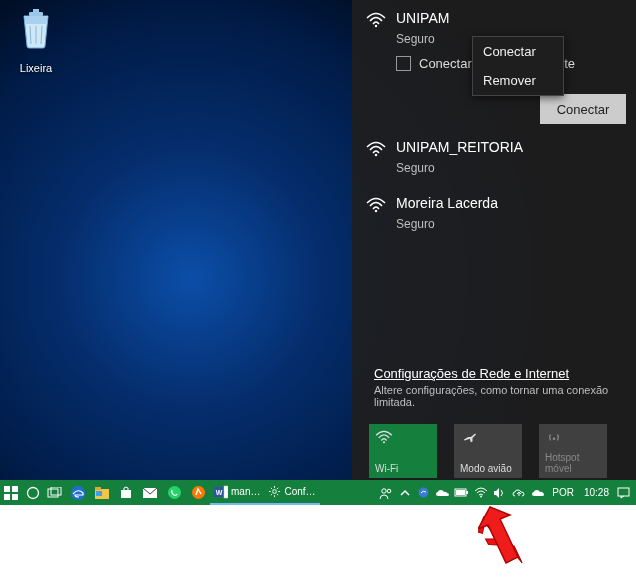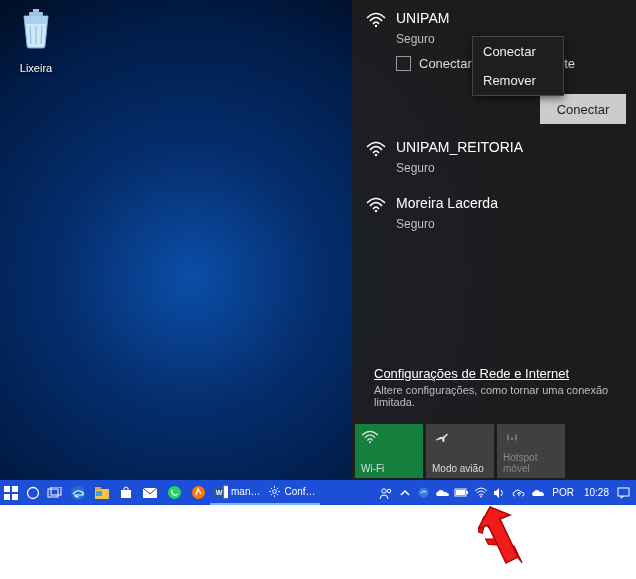--- a/index.html
+++ b/index.html
@@ -38,28 +38,29 @@
 
   .settings-area { position: absolute; bottom: 62px; left: 8px; right: 0; padding: 8px 14px 10px; }
   .settings-link { font-size: 13px; text-decoration: underline; color: #fff; }
   .settings-sub { font-size: 11px; color: #bfbfbf; margin-top: 3px; }
 
   .tiles { position: absolute; bottom: 0; left: 0; display: flex; gap: 3px; padding: 2px 0 2px 3px; }
   .tile {
     width: 68px; height: 54px; background: rgba(70,70,70,0.85); color: #ddd;
     font-size: 10px; display: flex; flex-direction: column; justify-content: space-between;
     padding: 6px 6px 4px 6px;
+    margin-left: 14px;
   }
   .tile.active { background: #15803d; }
   .tile.disabled { color: #888; }
   .tile .ticon { height: 18px; }
 
   .taskbar {
     position: absolute; top: 480px; left: 0; width: 636px; height: 25px;
-    background: #1d4ed8; display: flex; align-items: center; color: #fff;
+    background: #15803d; display: flex; align-items: center; color: #fff;
   }
   .tb-left { display: flex; align-items: center; }
   .tb-item { width: 22px; height: 25px; display:flex; align-items:center; justify-content:center; }
   .tb-app { width: 24px; height: 25px; display:flex; align-items:center; justify-content:center; }
   .tb-label { font-size: 10px; color:#fff; padding: 0 4px; display:flex; align-items:center; gap:3px; height:25px;}
   .tb-running { border-bottom: 2px solid #76b9ed; }
   .tb-gap { flex: 1; }
   .tb-right { display: flex; align-items: center; margin-left: auto; padding-right: 4px; gap: 2px;}
   .tray { width: 17px; height: 25px; display:flex; align-items:center; justify-content:center;}
   .lang { font-size: 10px; padding: 0 4px; }

